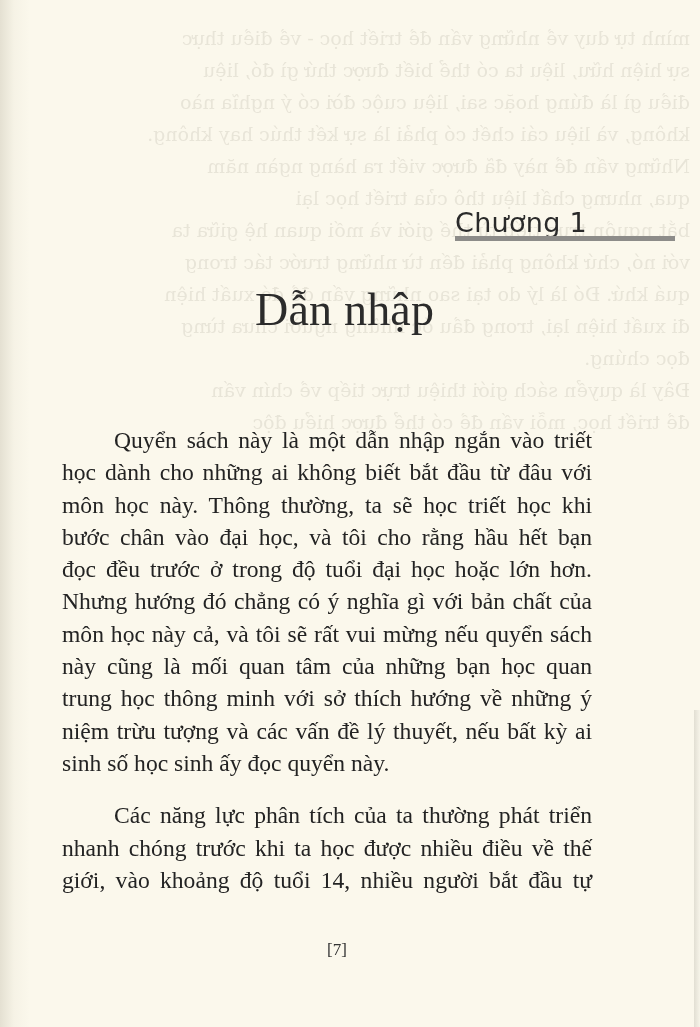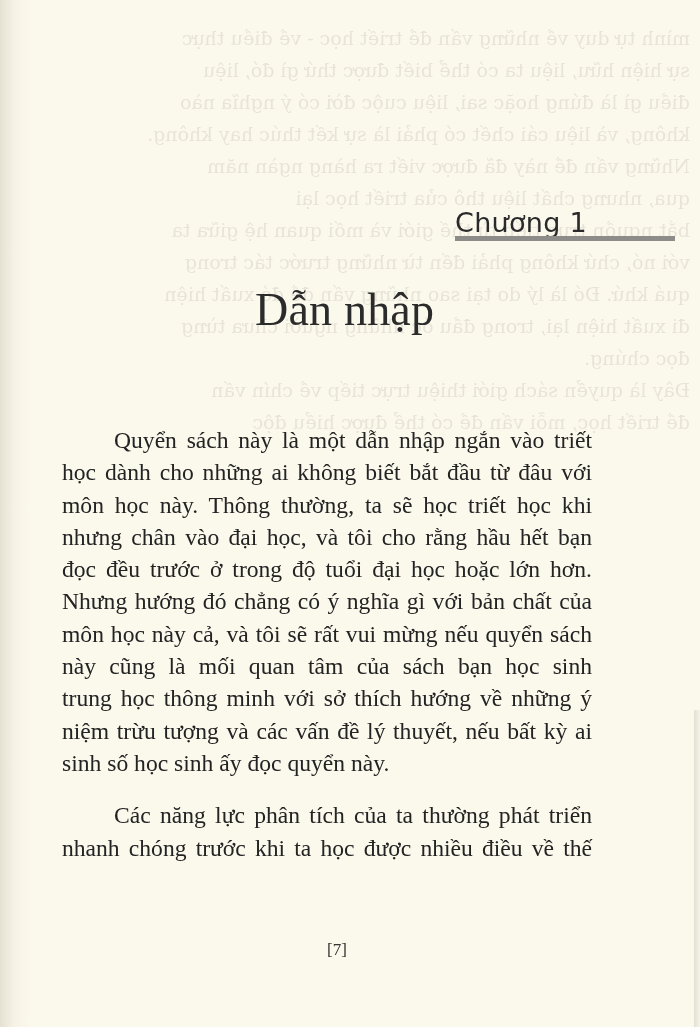--- a/index.html
+++ b/index.html
@@ -141,29 +141,30 @@
   <div class="chapter-label">Chương 1</div>
   <div class="chapter-rule"></div>
 
   <h1 class="chapter-title" style="margin:12px;font-weight:normal;">Dẫn nhập</h1>
 
   <div class="body-text">
     <p class="para">
       <span class="line indent">Quyển sách này là một dẫn nhập ngắn vào triết</span>
       <span class="line">học dành cho những ai không biết bắt đầu từ đâu với</span>
       <span class="line">môn học này. Thông thường, ta sẽ học triết học khi</span>
-      <span class="line">nhưng chân vào đại học, và tôi cho rằng hầu hết bạn</span>
+      <span class="line">bước chân vào đại học, và tôi cho rằng hầu hết bạn</span>
       <span class="line">đọc đều trước ở trong độ tuổi đại học hoặc lớn hơn.</span>
       <span class="line">Nhưng hướng đó chẳng có ý nghĩa gì với bản chất của</span>
       <span class="line">môn học này cả, và tôi sẽ rất vui mừng nếu quyển sách</span>
-      <span class="line">này cũng là mối quan tâm của sách bạn học sinh</span>
+      <span class="line">này cũng là mối quan tâm của những bạn học quan</span>
       <span class="line">trung học thông minh với sở thích hướng về những ý</span>
       <span class="line">niệm trừu tượng và các vấn đề lý thuyết, nếu bất kỳ ai</span>
       <span class="line last">sinh số học sinh ấy đọc quyển này.</span>
     </p>
     <p class="para">
       <span class="line indent">Các năng lực phân tích của ta thường phát triển</span>
       <span class="line">nhanh chóng trước khi ta học được nhiều điều về thế</span>
+      <span class="line">giới, vào khoảng độ tuổi 14, nhiều người bắt đầu tự</span>
     </p>
   </div>
 
   <div class="page-number">[7]</div>
 </div>
 
 </body></html>

